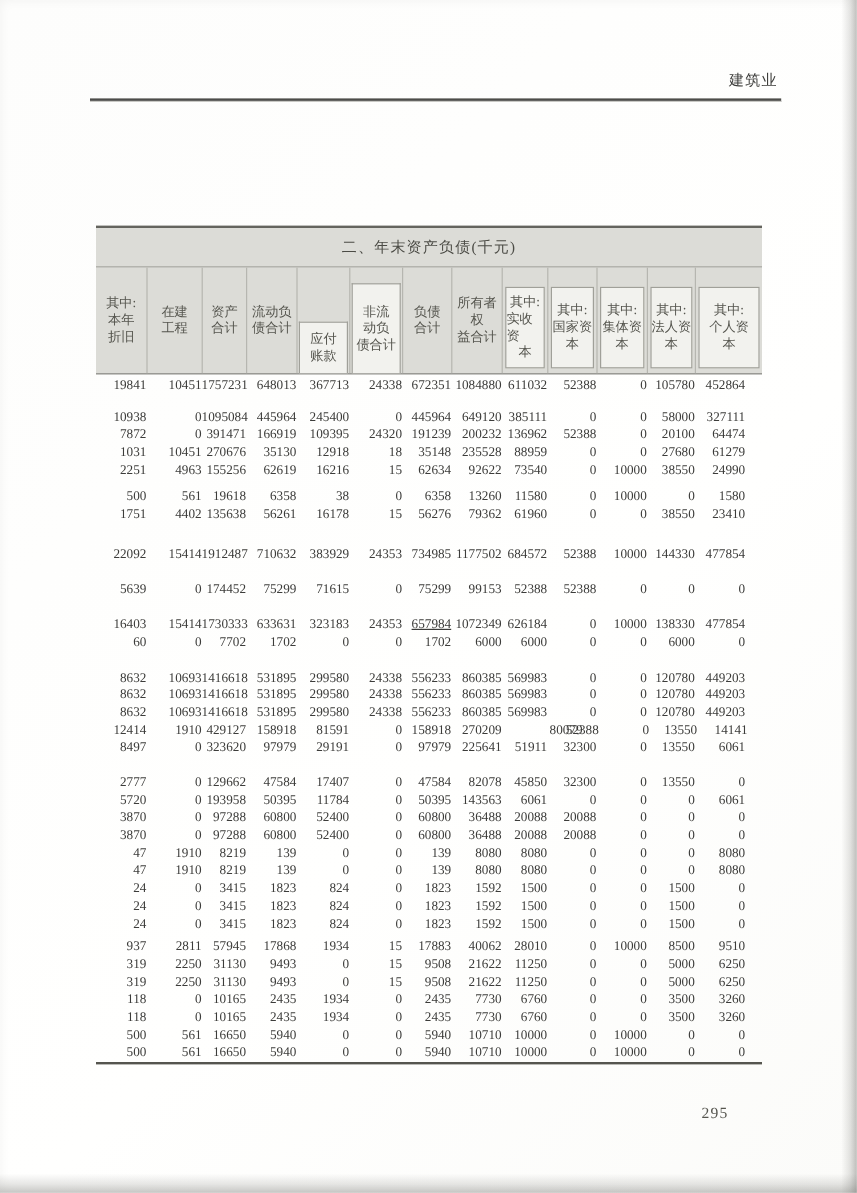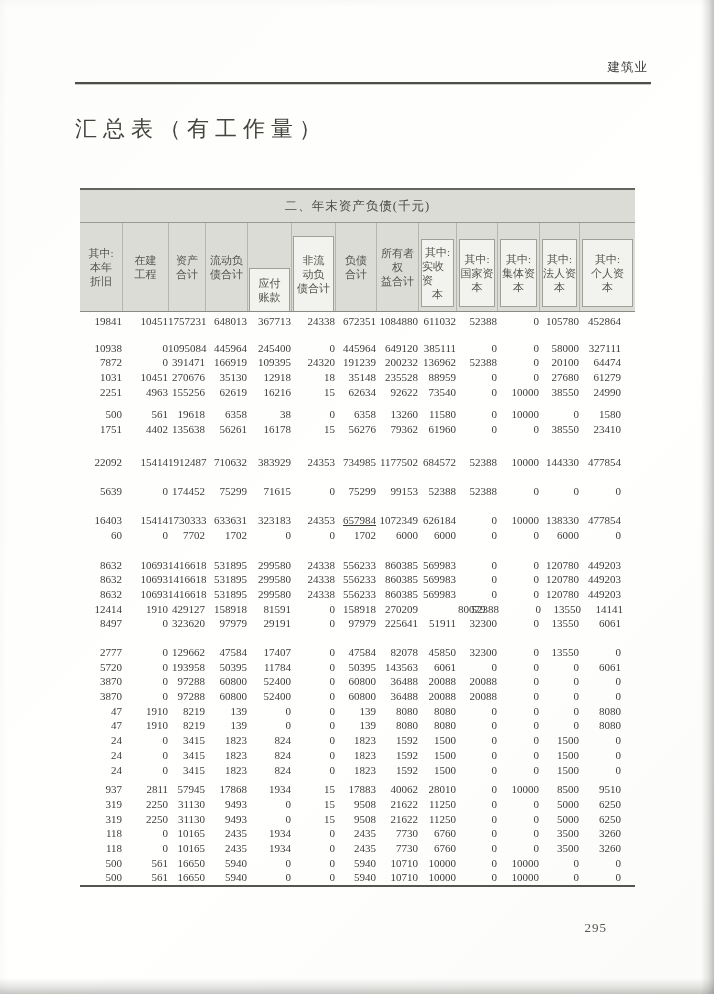--- a/index.html
+++ b/index.html
@@ -67,21 +67,20 @@
 <body>
 
 <div class="sheet">
 
   <div class="running-header">
     <span>建筑业</span>
   </div>
 
   <div class="rule"></div>
 
-  <h1 class="title">汇总表（有工作量）</h1>
 
   <div class="table">
     <div class="band1">二、年末资产负债(千元)</div>
     <div class="band2" id="header-row">
         <div class="hcell" style="width: 42px;">
           <div class="hbox">
             <div>其中:</div>
             <div>本年</div>
             <div>折旧</div>
           </div>

